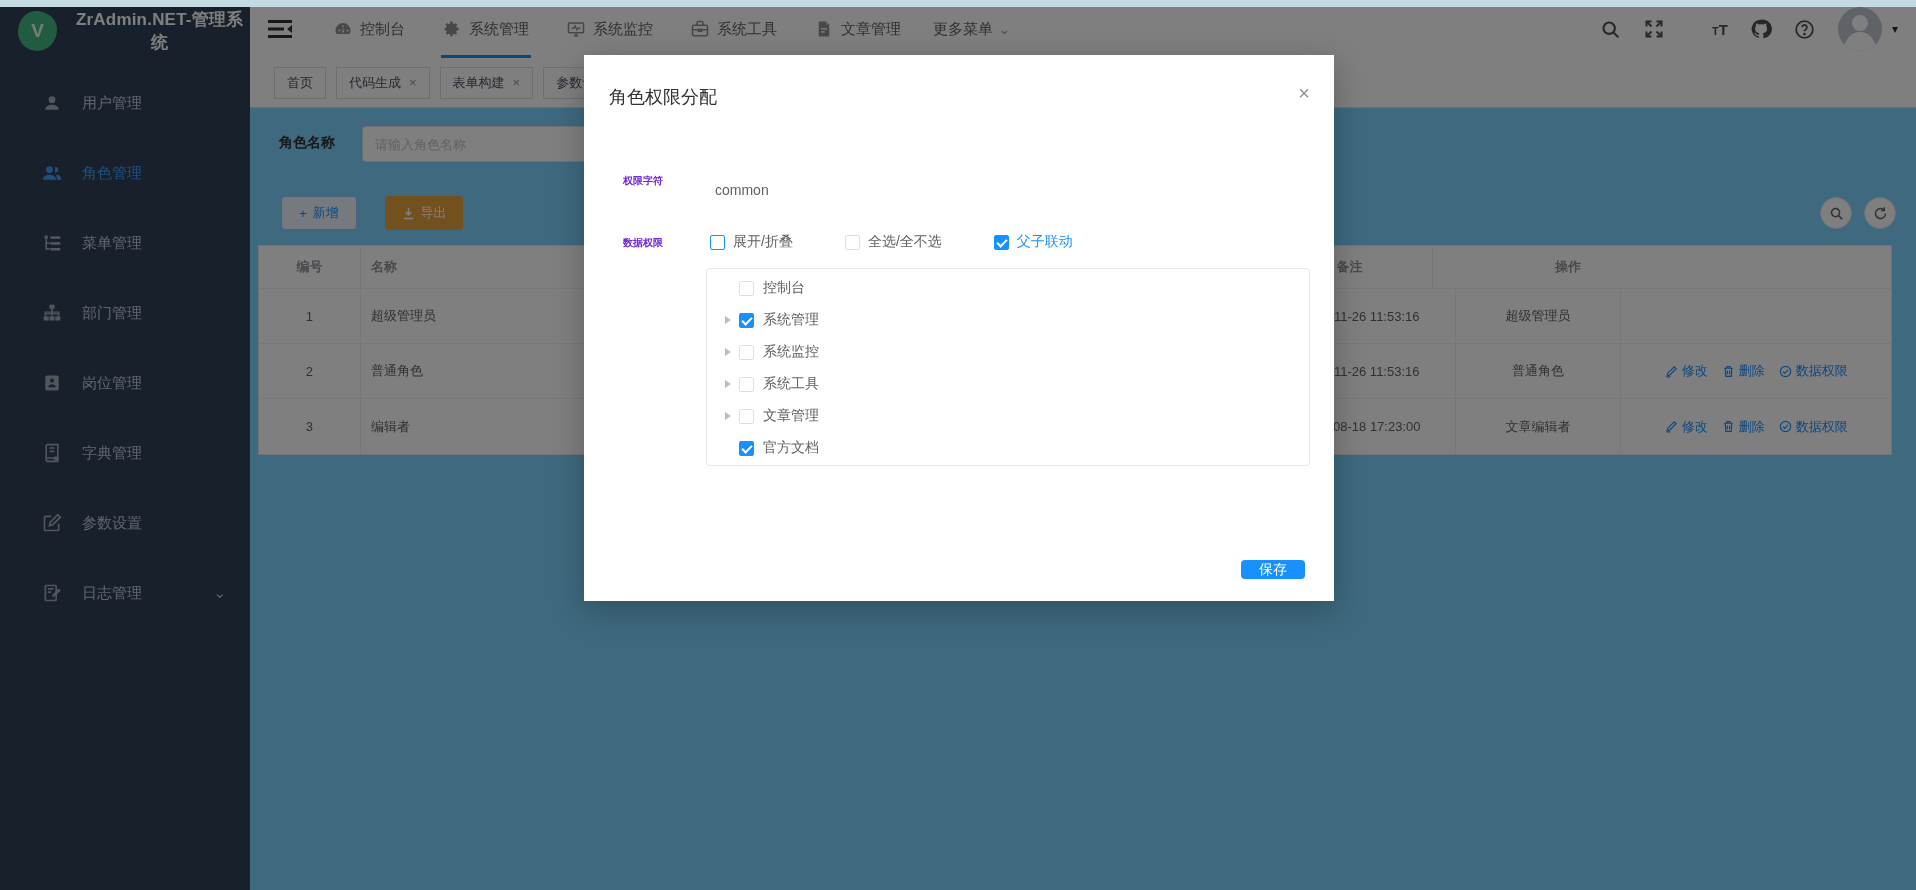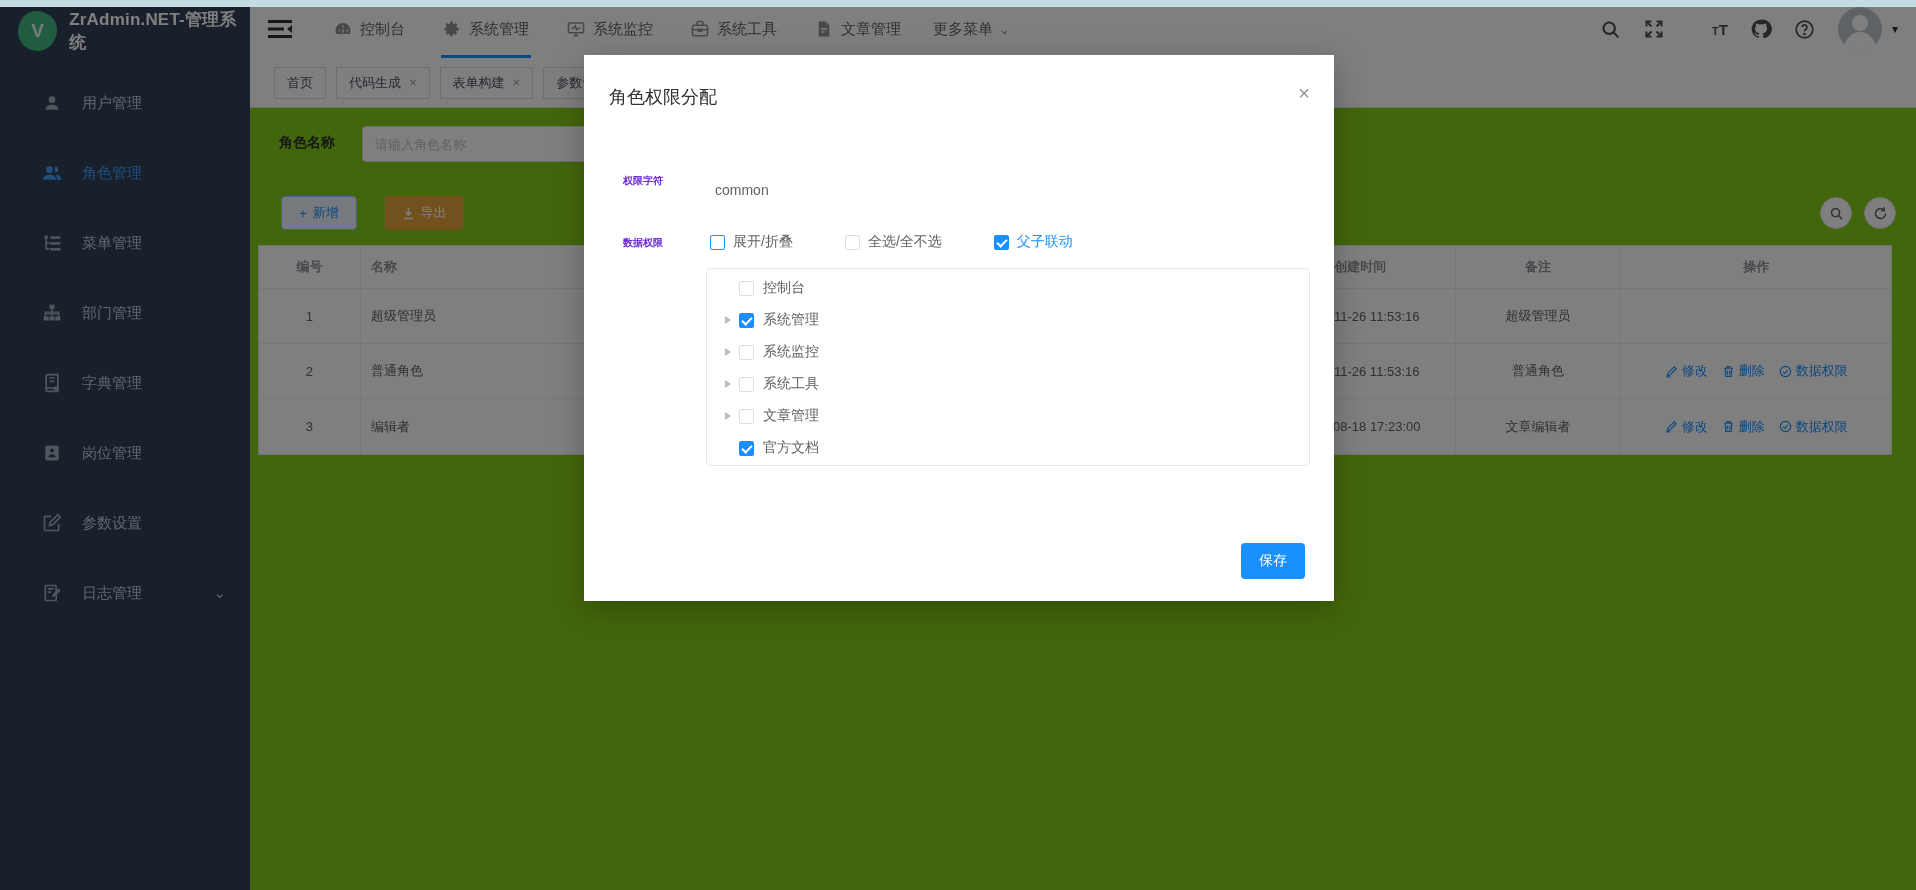--- a/index.html
+++ b/index.html
@@ -7,21 +7,21 @@
     font-family:"Liberation Sans","DejaVu Sans",sans-serif; background:#f0f2f5; }
 
   
   .top-strip { position:fixed; left:0; top:0; width:1916px; height:7px; background:#c5dbe2; z-index:40; }
 
   
   .sidebar { position:fixed; left:0; top:0; width:250px; height:890px; background:#304156; z-index:1; }
   .logo-row { display:flex; align-items:center; height:62px; padding-left:18px; }
   .logo-blob { width:40px; height:40px; background:#42b983; border-radius:46% 54% 50% 50%/52% 46% 54% 48%;
     display:flex; align-items:center; justify-content:center; color:#eef7f1; font-weight:bold; font-size:19px; }
-  .brand-title { color:#fff; font-size:17px; font-weight:bold; margin-left:12px; letter-spacing:.2px; }
+  .brand-title { color:#fff; font-size:17px; font-weight:bold; margin-left:12px; letter-spacing:.2px;text-align:center; }
   .menu { display:flex; flex-direction:column; margin-top:6px; }
   .menu-item { height:70px; display:flex; align-items:center; padding-left:42px; color:#bfcbd9; font-size:15px; cursor:pointer; position:relative; }
   .menu-item .mi-icon { width:20px; height:20px; margin-right:20px; color:#a3adba; display:flex; align-items:center; justify-content:center; }
   .menu-item.active, .menu-item.active .mi-icon { color:#409eff; }
   .menu-item .sub-arrow { position:absolute; right:24px; color:#bfcbd9; font-size:15px; }
 
   
   .header { position:fixed; left:250px; top:0; width:1666px; height:58px; background:#fff; z-index:1; display:flex; align-items:center; }
   .hamburger { margin-left:18px; width:24px; height:20px; cursor:pointer; color:#303133; }
   .topnav { display:flex; align-items:center; margin-left:36px; gap:26px; height:100%; }
@@ -38,21 +38,21 @@
   .avatar .head { position:absolute; left:14px; top:8px; width:16px; height:16px; border-radius:50%; background:#fff; }
   .avatar .body { position:absolute; left:6px; top:25px; width:32px; height:22px; border-radius:50% 50% 0 0/80% 80% 0 0; background:#fff; }
   .avatar-caret { color:#303133; font-size:12px; }
 
   
   .tabbar { position:fixed; left:250px; top:58px; width:1666px; height:50px; background:#fff; border-bottom:1px solid #d8dce5; z-index:1; display:flex; align-items:center; padding-left:24px; gap:10px; }
   .tag { height:32px; display:flex; align-items:center; gap:8px; padding:0 12px; border:1px solid #d8dce5; background:#fff; font-size:13px; color:#495060; cursor:pointer; }
   .tag .tag-close { font-size:13px; color:#909399; line-height:1; cursor:pointer; }
 
   
-  .content { position:fixed; left:250px; top:108px; width:1666px; height:782px; background:#84cc16; z-index:1; }
+  .content { position:fixed; left:250px; top:108px; width:1666px; height:782px; background:#7dd3fc; z-index:1; }
   .form-label { position:absolute; left:29px; top:26px; font-size:14px; font-weight:bold; color:#303133; }
   .role-input { position:absolute; left:112px; top:18px; width:240px; height:36px; border:1px solid #dcdfe6; border-radius:4px; background:#fff; padding:0 12px; font-size:13px; color:#606266; outline:none; }
   .role-input::placeholder { color:#bfc4cc; }
   .btn { display:inline-flex; align-items:center; justify-content:center; gap:6px; height:34px; border-radius:4px; font-size:13px; cursor:pointer; border:1px solid transparent; }
   .btn-add { position:absolute; left:31px; top:88px; width:76px; background:#ecf5ff; border-color:#8cc5ff; color:#1890ff; }
   .btn-export { position:absolute; left:135px; top:88px; width:78px; background:#e6a23c; color:#fff; }
   .circle-btn { position:absolute; top:89px; width:32px; height:32px; border-radius:50%; background:#fff; border:1px solid #dcdfe6; display:flex; align-items:center; justify-content:center; color:#606266; cursor:pointer; }
   .circle-btn.search { left:1570px; }
   .circle-btn.refresh { left:1614px; }
 
@@ -88,21 +88,21 @@
   .cb { width:15px; height:15px; border:1px solid #dcdfe6; border-radius:2px; background:#fff; position:relative; flex:0 0 auto; }
   .cb.blue-border { border-color:#1890ff; }
   .cb.checked { background:#1890ff; border-color:#1890ff; }
   .cb.checked::after { content:""; position:absolute; left:4px; top:1px; width:4px; height:8px;
     border-right:2px solid #fff; border-bottom:2px solid #fff; transform:rotate(45deg); }
   .tree-box { position:absolute; left:122px; top:213px; width:604px; height:198px; border:1px solid #e4e7ed; border-radius:4px; padding:3px 0; overflow:hidden; }
   .tree-row { height:32px; display:flex; align-items:center; padding-left:10px; cursor:pointer; }
   .tree-arrow { width:22px; display:flex; align-items:center; justify-content:center; }
   .tree-arrow .tri { width:0; height:0; border-left:6px solid #b8bcc4; border-top:4px solid transparent; border-bottom:4px solid transparent; }
   .tree-label { margin-left:9px; font-size:14px; color:#606266; }
-  .btn-save { position:absolute; right:29px; bottom:22px; width:64px; height:36px; background:#1890ff; color:#fff; border:none; border-radius:4px; font-size:14px; cursor:pointer; }
+  .btn-save { position:absolute; right:29px; bottom:22px; width:64px; height:19px; background:#1890ff; color:#fff; border:none; border-radius:4px; font-size:14px; cursor:pointer; }
 
   svg { display:block; }
 </style>
 </head>
 <body>
 
 <div class="top-strip"></div>
 
 <aside class="sidebar">
   <div class="logo-row">
@@ -156,38 +156,38 @@
             <rect x="16" y="16" width="6" height="5"></rect>
             <path d="M11 7h2v4h-2z"></path>
             <path d="M4 11h16v2H4z" fill="none" stroke="currentColor" stroke-width="1.6"></path>
             <path d="M4 12v4M12 11v5M20 12v4" stroke="currentColor" stroke-width="1.6"></path>
           </svg>
         </span>
       <span>部门管理</span>
     </div>
     <div class="menu-item">
       <span class="mi-icon">
+          <svg viewBox="0 0 24 24" width="20" height="20" fill="currentColor">
+            <rect x="4" y="3" width="16" height="18" rx="2"></rect>
+            <circle cx="12" cy="9" r="2.4" fill="#304156"></circle>
+            <path d="M7.5 17c.7-2.4 2.4-3.4 4.5-3.4s3.8 1 4.5 3.4z" fill="#304156"></path>
+          </svg>
+        </span>
+      <span>岗位管理</span>
+    </div>
+    <div class="menu-item">
+      <span class="mi-icon">
           <svg viewBox="0 0 24 24" width="20" height="20" fill="none" stroke="currentColor" stroke-width="2">
             <path d="M5 4a2 2 0 0 1 2-2h12v16H7a2 2 0 0 0-2 2z"></path>
             <path d="M5 20a2 2 0 0 0 2 2h12v-4"></path>
             <path d="M9 6h6M9 10h6"></path>
             <circle cx="16.5" cy="18.5" r="2.5" fill="currentColor" stroke="none"></circle>
           </svg>
         </span>
       <span>字典管理</span>
-    </div>
-    <div class="menu-item">
-      <span class="mi-icon">
-          <svg viewBox="0 0 24 24" width="20" height="20" fill="currentColor">
-            <rect x="4" y="3" width="16" height="18" rx="2"></rect>
-            <circle cx="12" cy="9" r="2.4" fill="#304156"></circle>
-            <path d="M7.5 17c.7-2.4 2.4-3.4 4.5-3.4s3.8 1 4.5 3.4z" fill="#304156"></path>
-          </svg>
-        </span>
-      <span>岗位管理</span>
     </div>
     <div class="menu-item">
       <span class="mi-icon">
           <svg viewBox="0 0 24 24" width="20" height="20" fill="none" stroke="currentColor" stroke-width="2">
             <path d="M20 13v7a1 1 0 0 1-1 1H4a1 1 0 0 1-1-1V5a1 1 0 0 1 1-1h7"></path>
             <path d="M9 15l1-4 9-9 3 3-9 9z"></path>
           </svg>
         </span>
       <span>参数设置</span>
     </div>
@@ -353,21 +353,20 @@
           <path d="M20 12a8 8 0 1 1-2.3-5.6"></path>
           <path d="M18 2v5h-5" fill="none"></path>
         </svg>
       </span>
   </div>
 
   <div class="table">
     <div class="tr th-row">
       <div class="th c-id">编号</div>
       <div class="th c-name">名称</div>
-      <div class="th c-created">创建时间</div>
       <div class="th c-remark">备注</div>
       <div class="th c-actions">操作</div>
     </div>
 
     <div class="tr data-row">
       <div class="td c-id">1</div>
       <div class="td c-name">超级管理员</div>
       <div class="td c-created">2020-11-26 11:53:16</div>
       <div class="td c-remark">超级管理员</div>
       <div class="td c-actions"></div>

